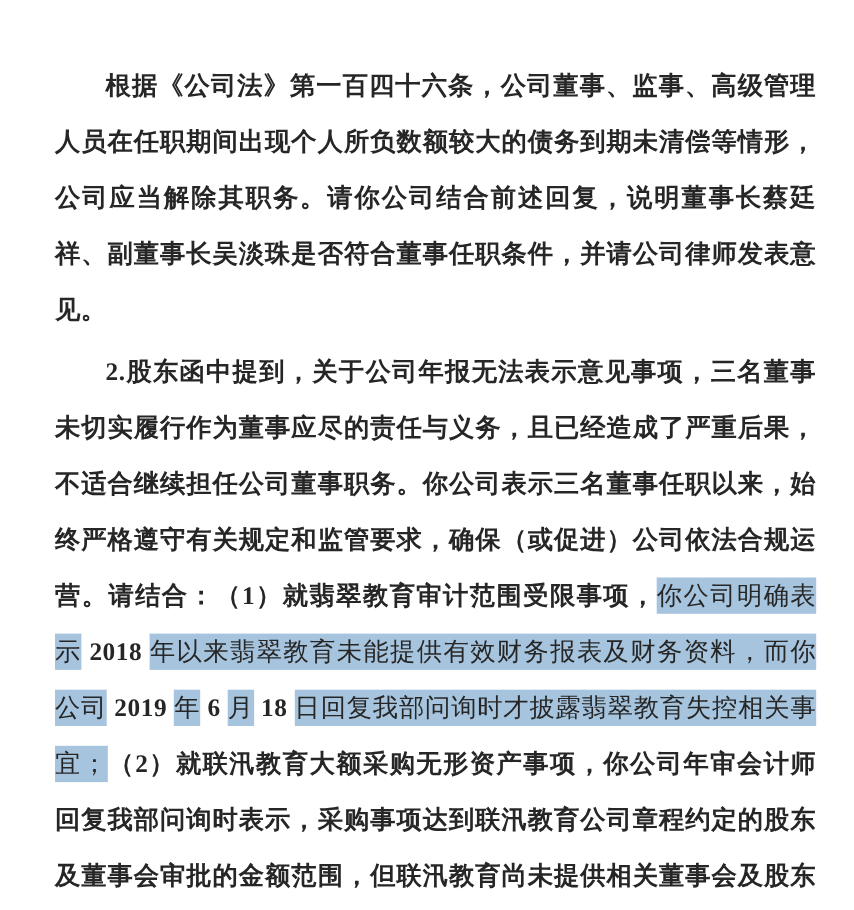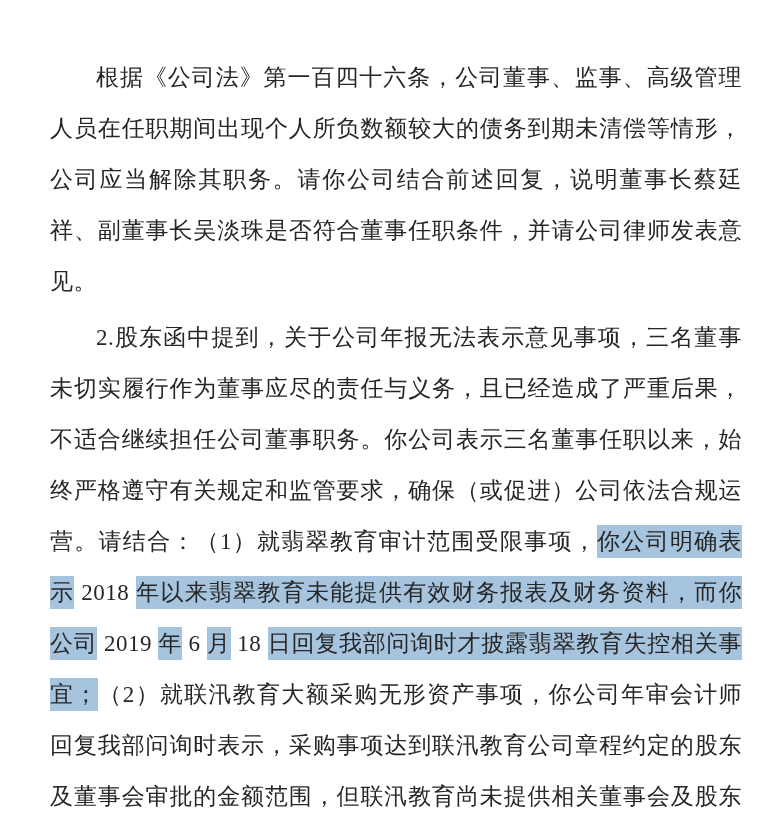--- a/index.html
+++ b/index.html
@@ -25,21 +25,21 @@
     color: var(--text-color, #262626);
     text-align: justify;
     text-justify: inter-ideograph;
     margin: 0;
     text-indent: 46px;
     letter-spacing: 0.5px;
   }
   .doc-body p + p {
     margin-top: 5px;
   }
-  span.normal { background: transparent; }
+  span.normal { background: transparent; font-weight: bold; }
   span.highlight {
     background: var(--highlight-color, #a6c4de);
     padding: 4px 0;
   }
 </style>
 </head>
 <body style="background: rgb(255, 255, 255);">
 
 <div class="page">
   <div class="doc-body">

